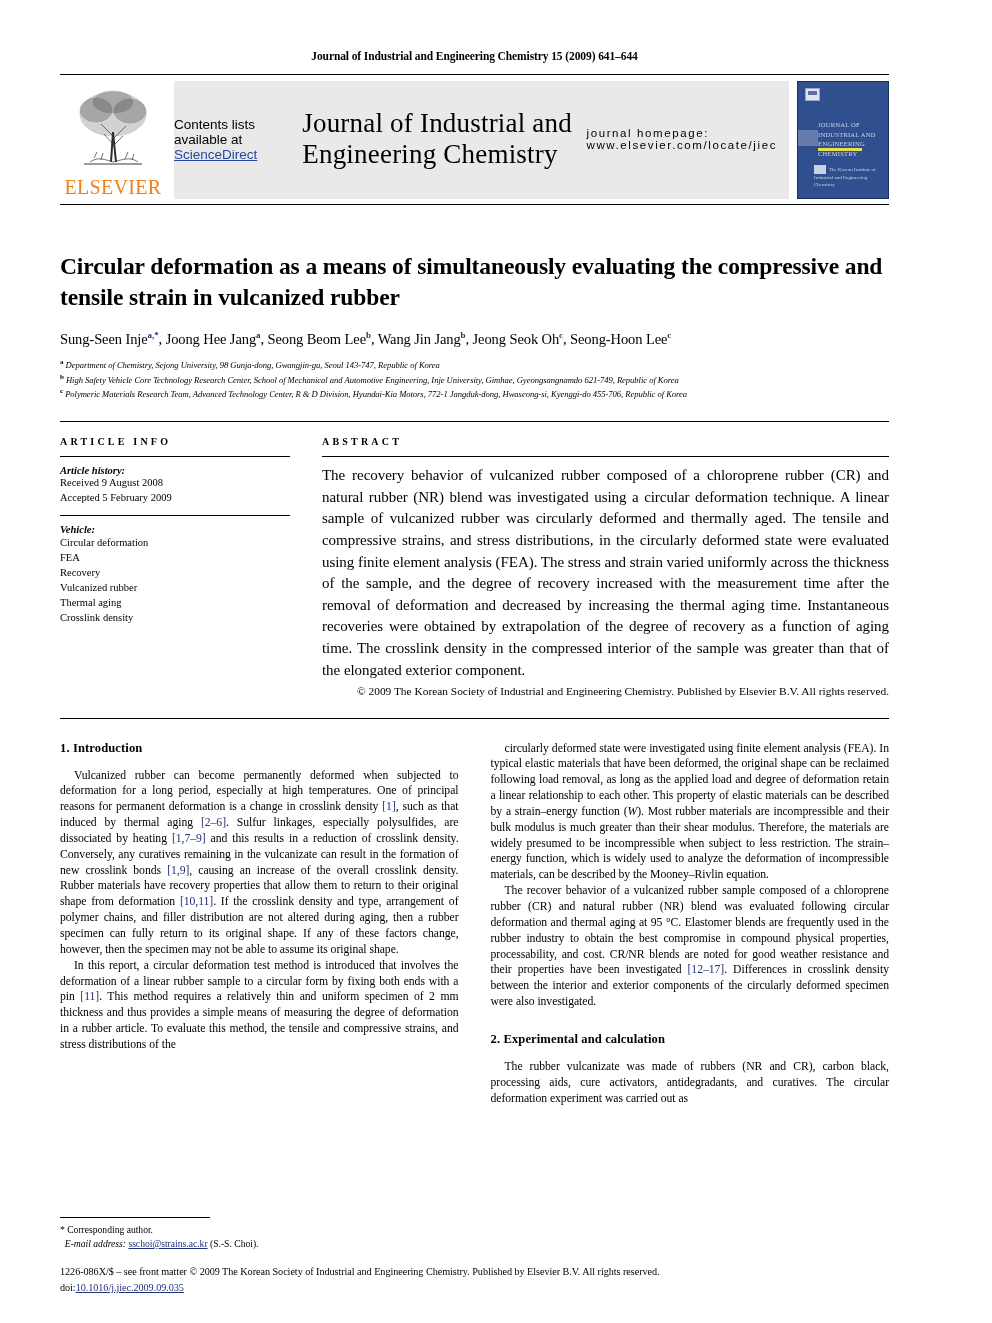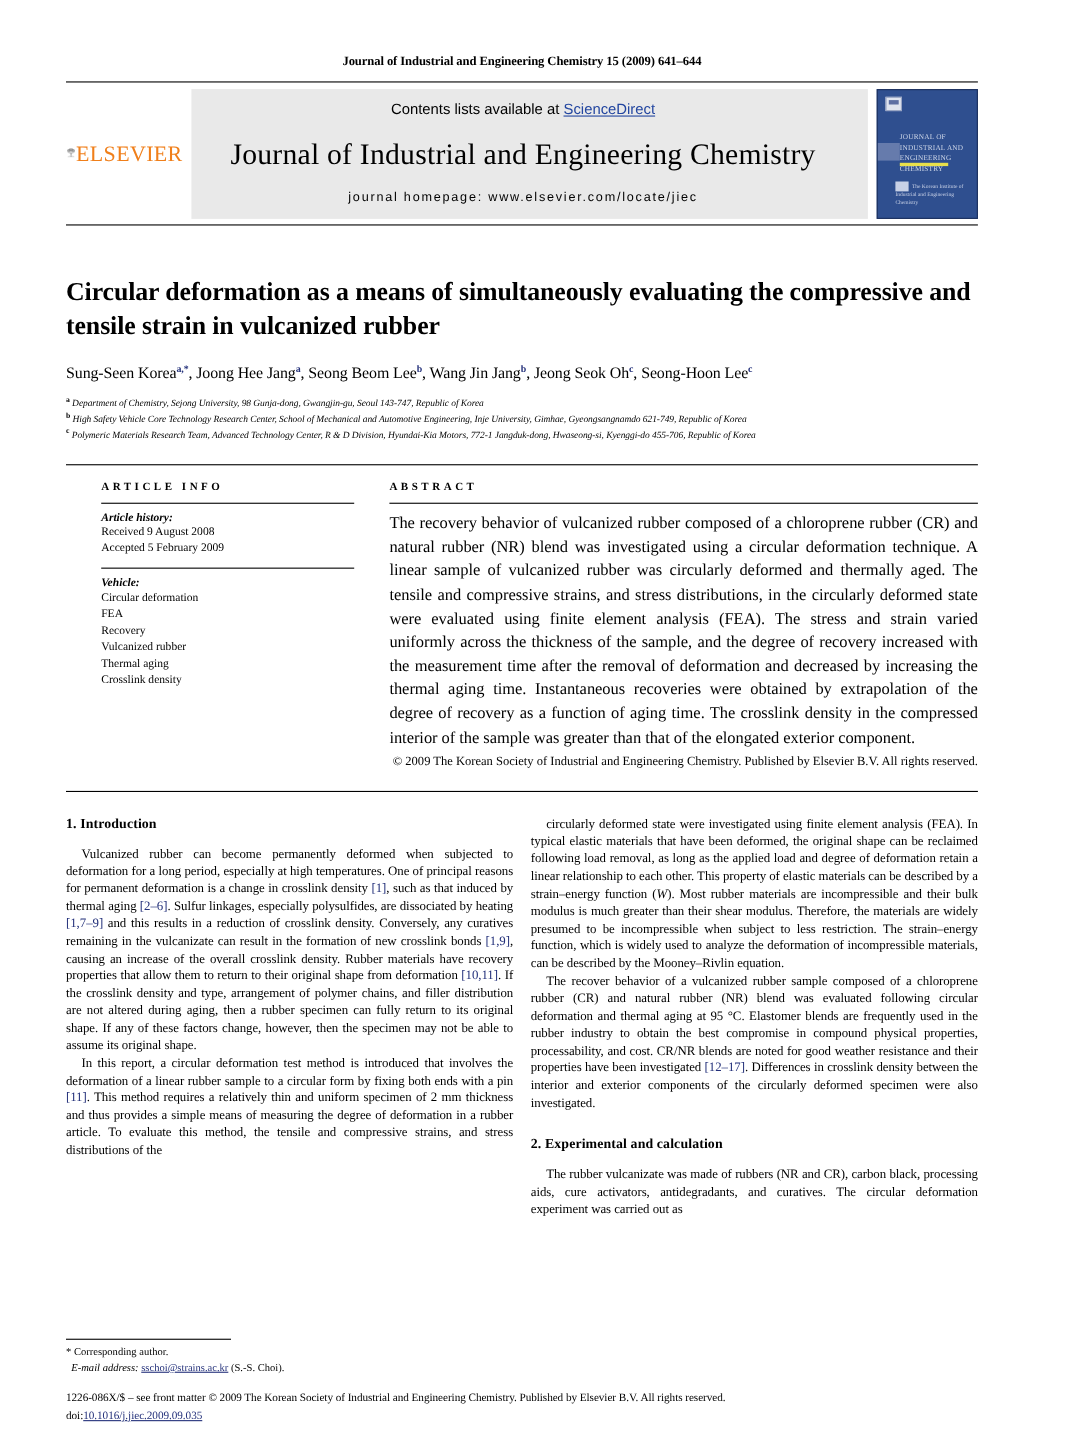--- a/index.html
+++ b/index.html
@@ -31,41 +31,40 @@
   .masthead {
     display: flex;
     align-items: stretch;
     height: 118px;
     margin-top: 6px;
   }
   .elsevier-logo {
     width: 106px;
     flex: 0 0 106px;
     display: flex;
-    flex-direction: row;
+    flex-direction: column;
     justify-content: flex-end;
     align-items: center;
     padding-bottom: 2px;
   }
   .tree-svg { display:block; }
   .elsevier-word {
     font-family: "Liberation Serif", serif;
     color: #f07f1a;
     font-size: 20px;
     letter-spacing: 0.3px;
     font-weight: normal;
     line-height: 1;
     margin-top: 1px;
   }
   .banner {
     flex: 1 1 auto;
     background: #e9e9e9;
     margin: 0 8px 0 8px;
     display: flex;
-    flex-direction: column;
     justify-content: space-between;
     align-items: center;
     padding: 11px 12px 13px 0;
   }
   .contents-line { font-size: 13.5px; font-family: "Liberation Sans", sans-serif; }
   .sciencedirect { color: #2346a0; }
   .journal-title {
     font-size: 27px;
     font-family: "Liberation Serif", serif;
     letter-spacing: 0.2px;
@@ -133,21 +132,21 @@
   .affil {
     font-size: 8.6px;
     font-style: italic;
     line-height: 1.5;
     letter-spacing: -0.05px;
   }
   .affil sup { font-style: normal; font-weight: bold; font-size: 7px; }
 
   
   .rule-info { border-top: 1.1px solid #000; margin-top: 20px; }
-  .info-row { display: flex; margin-top: 14px; margin-left: 32px; }
+  .info-row { display: flex; margin-top: 14px; }
   .col-info { width: 252px; flex: 0 0 252px; padding-right: 22px; }
   .col-abstract { flex: 1 1 auto; padding-left: 10px; }
   .sec-label {
     font-size: 10px;
     font-weight: bold;
     letter-spacing: 3.2px;
     font-family: "Liberation Serif", serif;
   }
   .thin-rule { border-top: 1.3px solid #000; margin: 9px 0 8px 0; }
   .hist-label, .kw-label { font-style: italic; font-weight: bold; font-size: 10.5px; }
@@ -165,21 +164,21 @@
     text-align: right;
     margin-top: 2px;
   }
 
   .rule-body { border-top: 1.1px solid #000; margin-top: 18px; }
 
   
   .body-cols {
     display: flex;
     margin-top: 22px;
-    gap: 16px;
+    gap: 32px;
   }
   .bcol { flex: 1 1 0; }
   h2.section-head {
     font-size: 12.6px;
     font-weight: bold;
     margin: 0 0 12px 0;
     letter-spacing: 0.1px;
   }
   h2.section-head.spaced { margin-top: 22px; }
   p.body-p {
@@ -254,21 +253,21 @@
       <div class="cover-title">JOURNAL OF INDUSTRIAL AND ENGINEERING CHEMISTRY</div>
       <div class="cover-rule"></div>
       <div class="cover-foot"><span class="cover-foot-mark"></span><span>The Korean Institute of Industrial and Engineering Chemistry</span></div>
     </div>
 
   </div>
   <div class="rule-under-masthead"></div>
 
   <h1 class="article-title">Circular deformation as a means of simultaneously evaluating the compressive and tensile strain in vulcanized rubber</h1>
 
-  <div class="authors" id="author-list"><span>Sung-Seen Korea</span><sup>a,*</sup>, <span>Joong Hee Jang</span><sup>a</sup>, <span>Seong Beom Lee</span><sup>b</sup>, <span>Wang Jin Jang</span><sup>b</sup>, <span>Jeong Seok Oh</span><sup>c</sup>, <span>Seong-Hoon Lee</span><sup>c</sup></div>
+  <div class="authors" id="author-list"><span>Sung-Seen Inje</span><sup>a,*</sup>, <span>Joong Hee Jang</span><sup>a</sup>, <span>Seong Beom Lee</span><sup>b</sup>, <span>Wang Jin Jang</span><sup>b</sup>, <span>Jeong Seok Oh</span><sup>c</sup>, <span>Seong-Hoon Lee</span><sup>c</sup></div>
 
   <div class="affiliations" id="affiliation-list">
       <div class="affil"><sup>a</sup> Department of Chemistry, Sejong University, 98 Gunja-dong, Gwangjin-gu, Seoul 143-747, Republic of Korea</div>
       <div class="affil"><sup>b</sup> High Safety Vehicle Core Technology Research Center, School of Mechanical and Automotive Engineering, Inje University, Gimhae, Gyeongsangnamdo 621-749, Republic of Korea</div>
       <div class="affil"><sup>c</sup> Polymeric Materials Research Team, Advanced Technology Center, R &amp; D Division, Hyundai-Kia Motors, 772-1 Jangduk-dong, Hwaseong-si, Kyenggi-do 455-706, Republic of Korea</div>
     </div>
 
   <div class="rule-info"></div>
 
   <div class="info-row">

